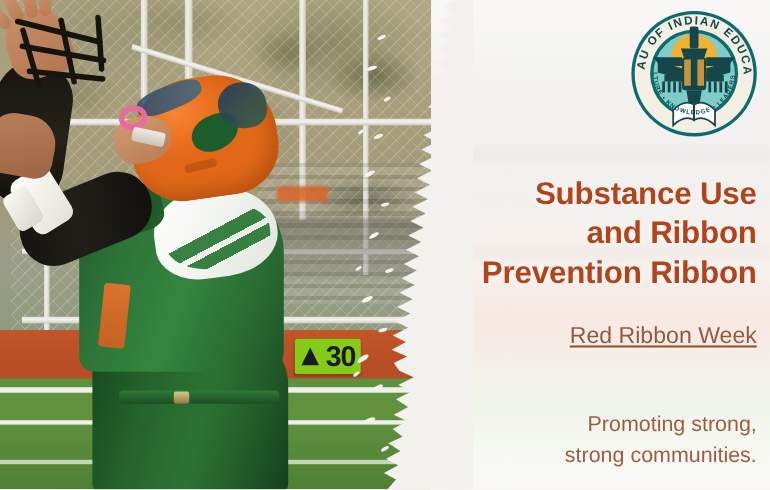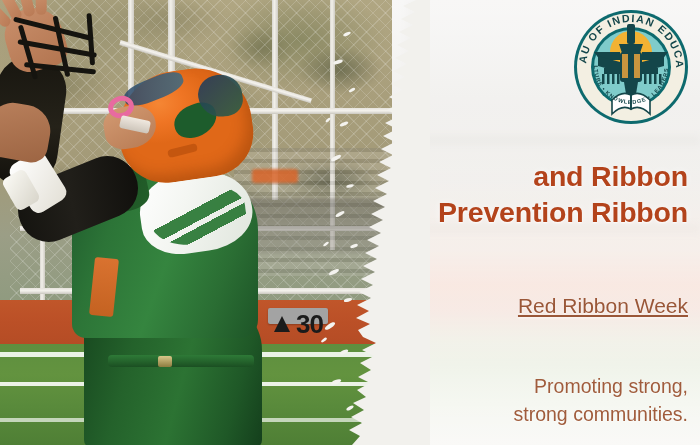--- a/index.html
+++ b/index.html
@@ -123,22 +123,22 @@
     background:linear-gradient(180deg,#c0562a 0%,#bb5027 45%,#b44c25 100%);
   }
   .turf {
     position:absolute; left:0; top:344px; width:392px; height:101px;
     background:linear-gradient(180deg,#5e8f3f 0%,#63933f 30%,#598a3b 62%,#4f7f35 100%);
   }
   .yardline { position:absolute; background:rgba(255,255,255,.88); }
 
   
   .sign {
-    position:absolute; left:268px; top:308px; width:60px; height:16px;
-    background:#a3a3a3; border-radius:2px;
+    position:absolute; left:268px; top:308px; width:60px; height:32px;
+    background:#84cc16; border-radius:2px;
     box-shadow:0 1px 2px rgba(0,0,0,.25);
   }
   .sign-num {
     position:absolute; right:5px; top:1px;
     font-size:26px; font-weight:bold; color:#1b1b1b;
     font-family:"Liberation Sans", sans-serif; letter-spacing:-1px;
   }
   .sign-tri {
     position:absolute; left:6px; top:8px;
     width:0;height:0;border-left:8px solid transparent;border-right:8px solid transparent;
@@ -503,20 +503,21 @@
       <textPath href="#arcTop" startOffset="50%" text-anchor="middle">BUREAU OF INDIAN EDUCATION</textPath>
     </text>
     <text font-family="'Liberation Sans',sans-serif" font-size="5.6" font-weight="bold" fill="#14464a" letter-spacing="0.9">
       <textPath href="#arcBot" startOffset="50%" text-anchor="middle">CULTURE • KNOWLEDGE • LEADERSHIP</textPath>
     </text>
   </svg>
 
   <div class="content">
 
     <div class="headline">
+      <div>Substance Use</div>
       <div>and Ribbon</div>
       <div>Prevention Ribbon</div>
     </div>
 
     <div class="subhead">
       <div>Red Ribbon Week</div>
     </div>
 
     <div class="tagline">
       <div>Promoting strong,</div>

